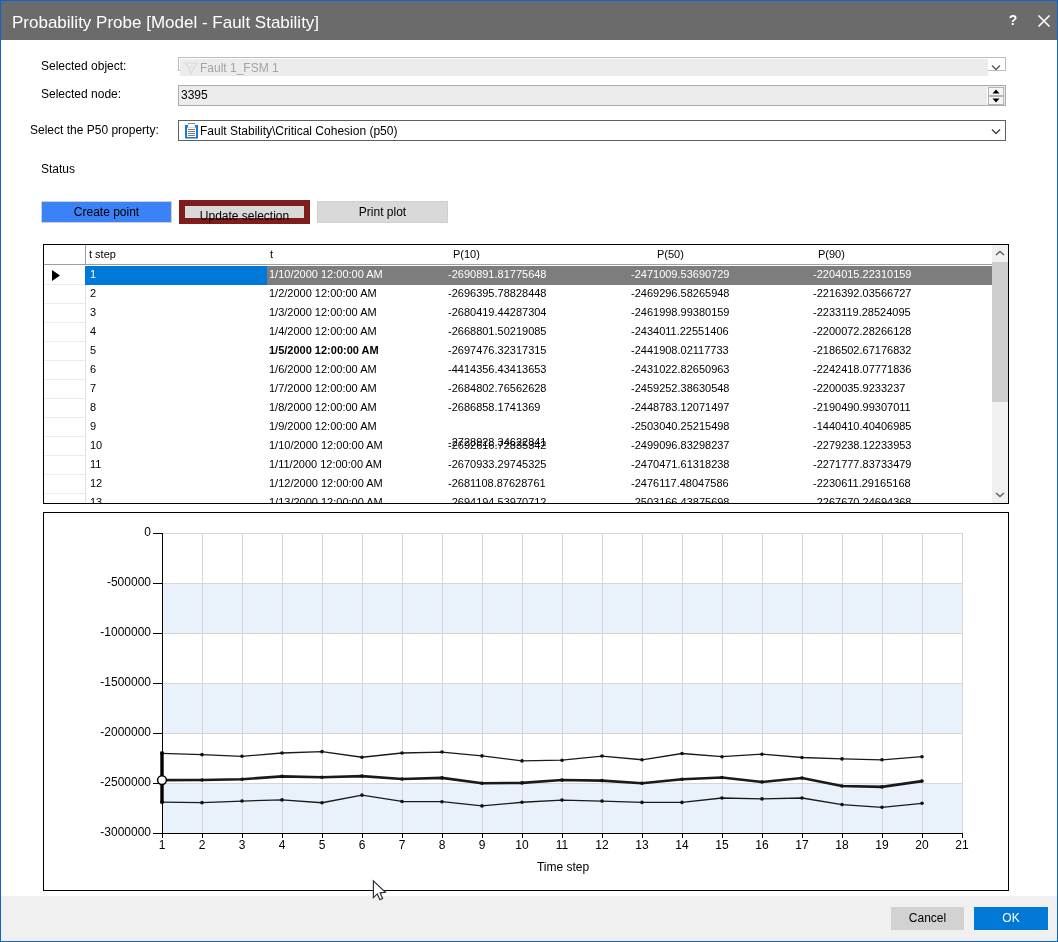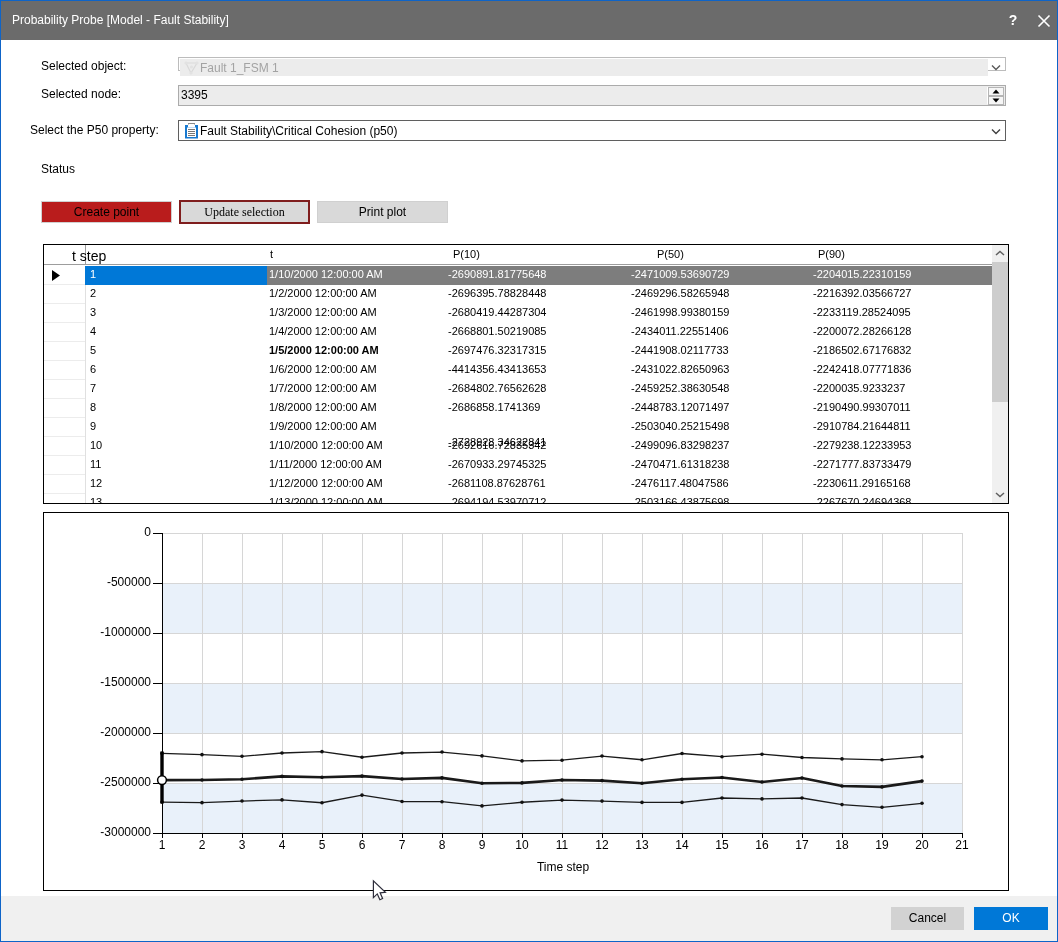--- a/index.html
+++ b/index.html
@@ -3,21 +3,21 @@
 *{margin:0;padding:0;box-sizing:border-box;font-family:"Liberation Sans",sans-serif;}
 body{width:1058px;height:942px;overflow:hidden;}
 #win{position:relative;width:1058px;height:942px;background:#fff;border:1px solid #0e64c8;border-bottom:2px solid #0e64c8;}
 .lab{position:absolute;font-size:12px;color:#000;}
 .tc{position:absolute;font-size:11px;line-height:17px;padding-left:2px;white-space:nowrap;overflow:hidden;color:#000;}
 </style></head>
 <body>
 <div id="win">
 
   <div style="position:absolute;left:0;top:0;width:1056px;height:39px;background:#6b6b6b;">
-    <div style="position:absolute;left:11px;top:12px;font-size:12px;color:#fff;">Probability Probe [Model - Fault Stability]</div>
+    <div style="position:absolute;left:11px;top:12px;font-size:17px;color:#fff;">Probability Probe [Model - Fault Stability]</div>
     <div style="position:absolute;left:1003px;top:11px;width:18px;height:18px;color:#fff;font-size:14px;font-weight:bold;text-align:center;">?</div>
     <svg style="position:absolute;left:1036px;top:13px;" width="14" height="14">
         <path d="M1.5 1.5 L12.5 12.5 M12.5 1.5 L1.5 12.5" stroke="#fff" stroke-width="1.6"></path>
       </svg>
   </div>
 
   <div class="lab" style="left:40px;top:58px;">Selected object:</div>
   <div class="lab" style="left:40px;top:86px;">Selected node:</div>
   <div class="lab" style="left:29px;top:122px;">Select the P50 property:</div>
   <div class="lab" style="left:40px;top:161px;">Status</div>
@@ -62,29 +62,29 @@
       <line x1="4" y1="8.5" x2="11" y2="8.5" stroke="#777" stroke-width="1"></line>
       <line x1="4" y1="10.5" x2="11" y2="10.5" stroke="#777" stroke-width="1"></line>
       <line x1="4" y1="12.5" x2="11" y2="12.5" stroke="#777" stroke-width="1"></line>
     </svg>
     <div style="position:absolute;left:21px;top:3px;font-size:12px;color:#000;">Fault Stability\Critical Cohesion (p50)</div>
     <svg style="position:absolute;left:812px;top:7px;" width="10" height="8">
         <path d="M1 1.5 L5 5.5 L9 1.5" fill="none" stroke="#404040" stroke-width="1.4"></path>
       </svg>
   </div>
 
-  <div style="position:absolute;left:40px;top:200px;width:131px;height:22px;background:#b91c1c;border:1px solid #d0d0d0;font-size:12px;text-align:center;line-height:20px;">Create point</div>
-  <div style="position:absolute;left:178px;top:199px;width:131px;height:24px;background:#d9d9d9;border:2px solid #7f1d1d;font-size:12px;text-align:center;line-height:20px;font-family:Liberation Serif, serif;">Update selection</div>
+  <div style="position:absolute;left:40px;top:200px;width:131px;height:22px;background:#3b82f6;border:1px solid #d0d0d0;font-size:12px;text-align:center;line-height:20px;">Create point</div>
+  <div style="position:absolute;left:178px;top:199px;width:131px;height:24px;background:#d9d9d9;border:6px solid #7f1d1d;font-size:12px;text-align:center;line-height:20px;">Update selection</div>
   <div style="position:absolute;left:316px;top:200px;width:131px;height:22px;background:#d9d9d9;border:1px solid #d0d0d0;font-size:12px;text-align:center;line-height:20px;">Print plot</div>
 
   <div style="position:absolute;left:42px;top:243px;width:966px;height:260px;border:1px solid #000;background:#fff;overflow:hidden;">
 
     <div style="position:absolute;left:0;top:0;width:948px;height:20px;background:#fff;border-bottom:1px solid #9d9d9d;"></div>
     <div style="position:absolute;left:41px;top:0;width:1px;height:20px;background:#9d9d9d;"></div>
-    <div style="position:absolute;left:28px;top:3px;font-size:14px;">t step</div>
+    <div style="position:absolute;left:45px;top:3px;font-size:11px;">t step</div>
     <div style="position:absolute;left:226px;top:3px;font-size:11px;">t</div>
     <div style="position:absolute;left:409px;top:3px;font-size:11px;">P(10)</div>
     <div style="position:absolute;left:592px;top:3px;font-size:11px;padding-left:21px;">P(50)</div>
     <div style="position:absolute;left:774px;top:3px;font-size:11px;">P(90)</div>
     <div style="position:absolute;left:41px;top:21px;width:1px;height:239px;background:#e0e0e0;"></div>
     <div style="position:absolute;left:0px;top:21px;width:41px;height:19px;border-bottom:1px solid #ececec;">
         <svg width="10" height="11" style="position:absolute;left:7px;top:4px">
           <path d="M1 0 L9 5.5 L1 11 Z" fill="#000"></path>
         </svg>
       </div>
@@ -133,21 +133,21 @@
       <div class="tc" style="left:41px;top:154px;width:182px;height:19px;padding-left:5px;">8</div>
       <div class="tc" style="left:223px;top:154px;width:179px;height:19px;">1/8/2000 12:00:00 AM</div>
       <div class="tc" style="left:402px;top:154px;width:183px;height:19px;">-2686858.1741369</div>
       <div class="tc" style="left:585px;top:154px;width:182px;height:19px;">-2448783.12071497</div>
       <div class="tc" style="left:767px;top:154px;width:181px;height:19px;">-2190490.99307011</div>
 <div style="position:absolute;left:0px;top:173px;width:41px;height:19px;border-bottom:1px solid #ececec;"></div>
       <div class="tc" style="left:41px;top:173px;width:182px;height:19px;padding-left:5px;">9</div>
       <div class="tc" style="left:223px;top:173px;width:179px;height:19px;">1/9/2000 12:00:00 AM</div>
       <div class="tc" style="left:402px;top:173px;width:183px;height:19px;margin-top:16px;">-2728928.34622841</div>
       <div class="tc" style="left:585px;top:173px;width:182px;height:19px;">-2503040.25215498</div>
-      <div class="tc" style="left:767px;top:173px;width:181px;height:19px;">-2910784.21644811</div>
+      <div class="tc" style="left:767px;top:173px;width:181px;height:19px;">-1440410.40406985</div>
 <div style="position:absolute;left:0px;top:192px;width:41px;height:19px;border-bottom:1px solid #ececec;"></div>
       <div class="tc" style="left:41px;top:192px;width:182px;height:19px;padding-left:5px;">10</div>
       <div class="tc" style="left:223px;top:192px;width:179px;height:19px;">1/10/2000 12:00:00 AM</div>
       <div class="tc" style="left:402px;top:192px;width:183px;height:19px;">-2692616.72835342</div>
       <div class="tc" style="left:585px;top:192px;width:182px;height:19px;">-2499096.83298237</div>
       <div class="tc" style="left:767px;top:192px;width:181px;height:19px;">-2279238.12233953</div>
 <div style="position:absolute;left:0px;top:211px;width:41px;height:19px;border-bottom:1px solid #ececec;"></div>
       <div class="tc" style="left:41px;top:211px;width:182px;height:19px;padding-left:5px;">11</div>
       <div class="tc" style="left:223px;top:211px;width:179px;height:19px;">1/11/2000 12:00:00 AM</div>
       <div class="tc" style="left:402px;top:211px;width:183px;height:19px;">-2670933.29745325</div>

